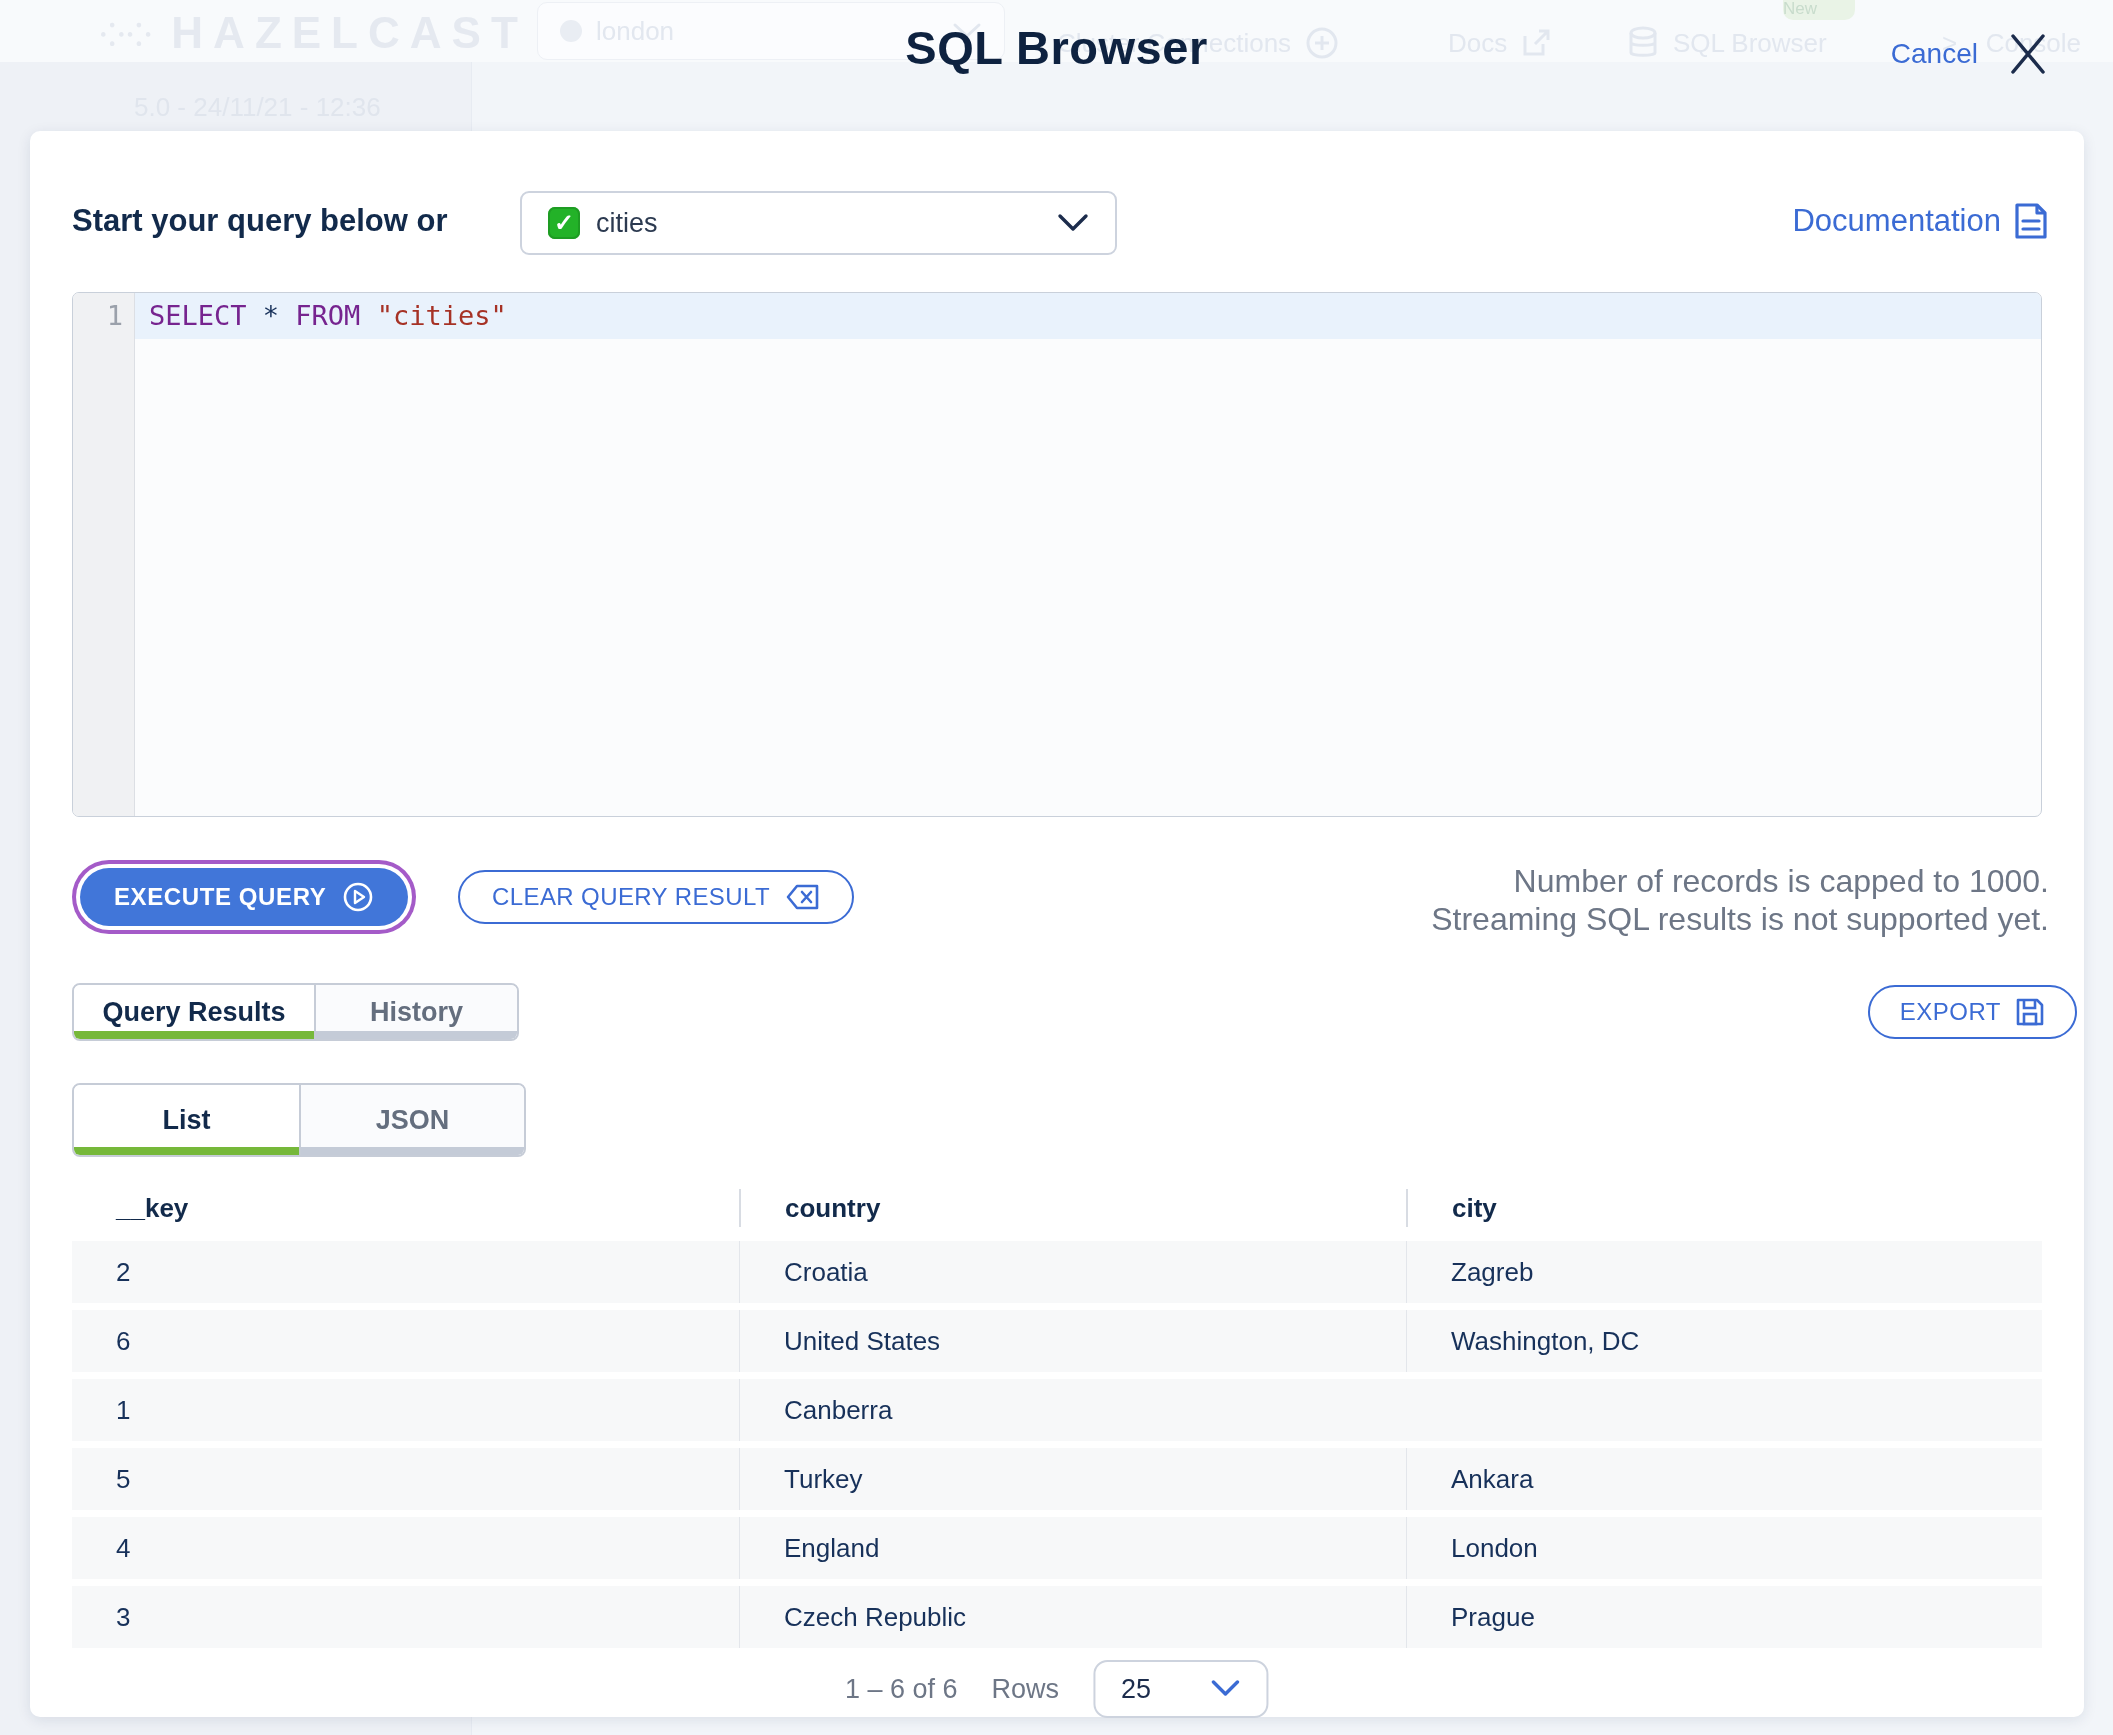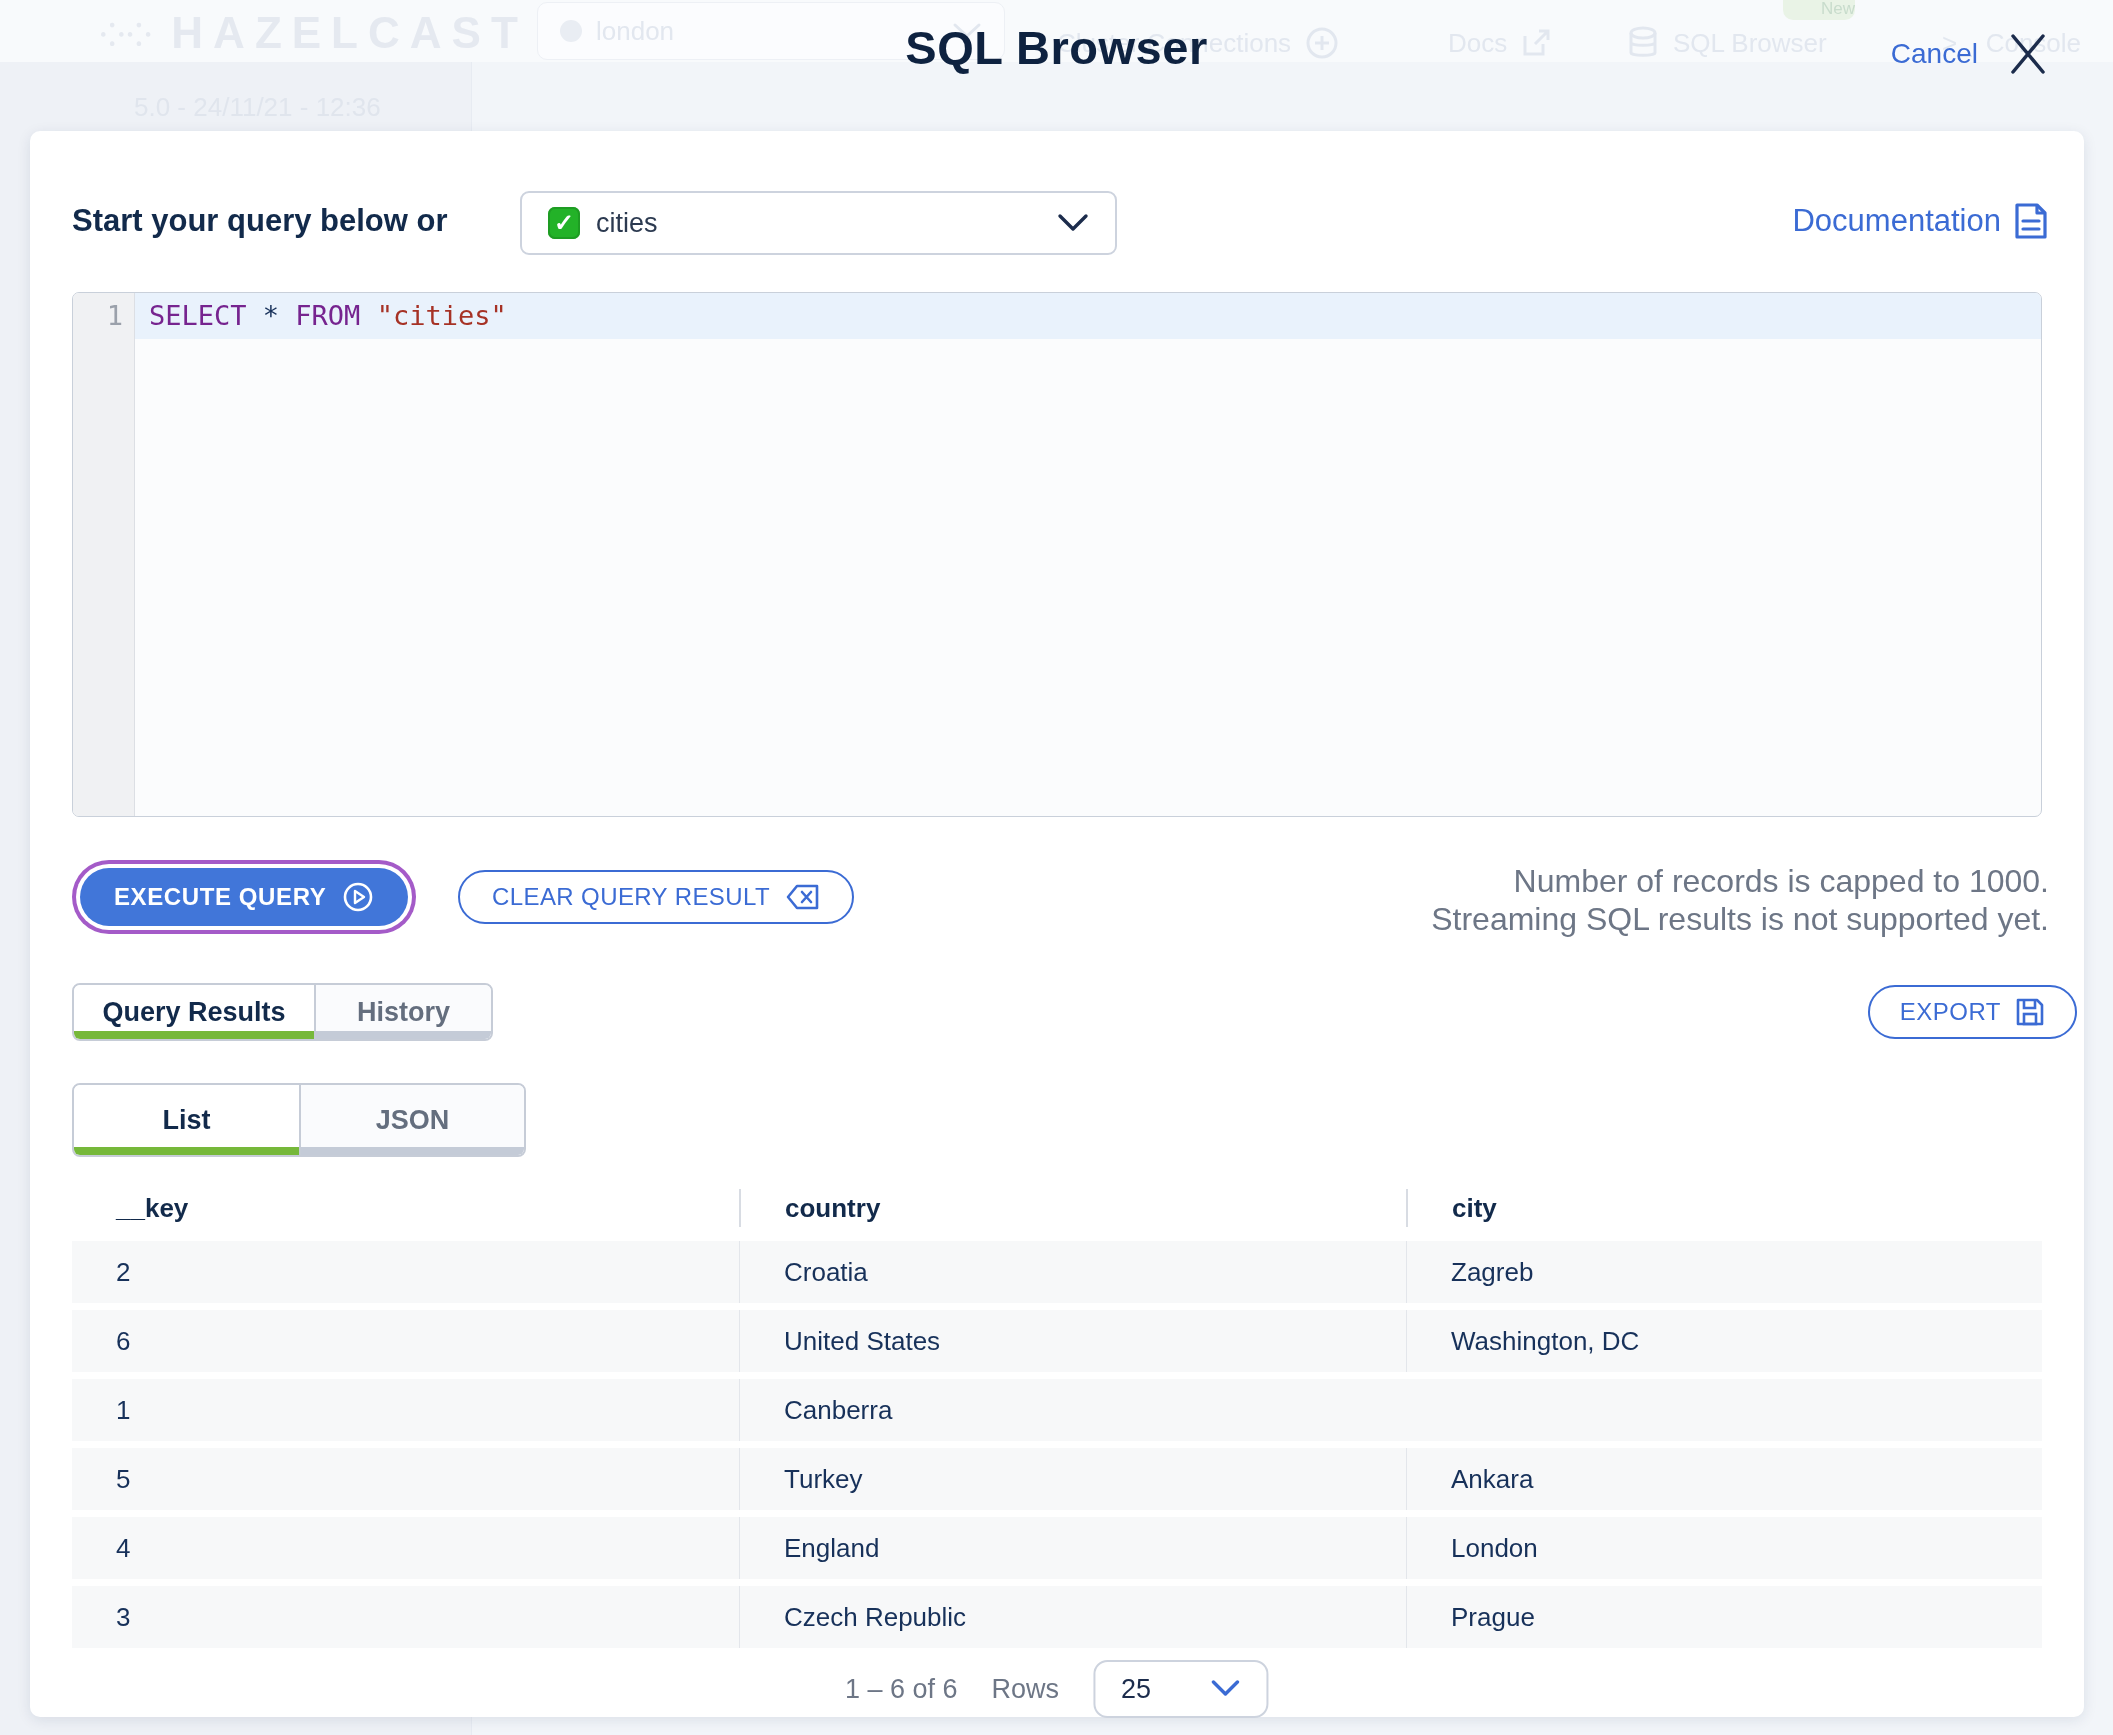--- a/index.html
+++ b/index.html
@@ -25,21 +25,21 @@
     border:1px solid #edf0f5; border-radius:10px; background:#fbfcfe;
     display:flex; align-items:center; gap:14px; padding:0 22px;
     color:#e2e7ef; font-size:26px;
   }
   .bd-dot { width:22px; height:22px; border-radius:50%; background:#e9edf3; }
   .bd-cluster svg { margin-left:auto; }
   .bd-nav { position:absolute; top:12px; height:62px; display:flex; align-items:center; gap:14px; color:#e2e7ef; font-size:26px; }
   .bd-meta { position:absolute; left:134px; top:92px; font-size:26px; color:#e0e5ed; }
   .bd-new {
     position:absolute; left:1783px; top:0; width:72px; height:20px; border-radius:0 0 10px 10px;
-    background:#e9f3e6; color:#c8dccc; font-size:17px; text-align:right; line-height:18px;
+    background:#e9f3e6; color:#c8dccc; font-size:17px; text-align:left; line-height:18px;
   }
   
   .ov-title {
     position:absolute; top:20px; left:50%; transform:translateX(-50%);
     font-size:47px; font-weight:800; color:#0e2240; letter-spacing:0.5px;
   }
   .cancel-link {
     position:absolute; top:38px; right:135px; font-size:28px; color:#3b6bd4; cursor:pointer;
   }
   .close-x { position:absolute; top:32px; right:64px; width:42px; height:42px; cursor:pointer; }
@@ -122,21 +122,21 @@
     display:flex; align-items:center; justify-content:center; cursor:pointer;
     font-size:27px; position:relative; background:#fafbfd; color:#646e7e; font-weight:bold;
   }
   .tab + .tab { border-left:2px solid #c6ccd7; }
   .tab.active { background:#fff; color:#122a4b; }
   .tab::after {
     content:""; position:absolute; left:0; right:0; bottom:0; height:8px; background:#c4cbd7;
   }
   .tab.active::after { background:#76b83a; }
   .tabs-results .tab { width:240px; }
-  .tabs-results .tab + .tab { width:177px; }
+  .tabs-results .tab + .tab { width:203px; }
   .tabs-view .tab { width:225px; }
   .export-btn {
     position:absolute; right:36px; top:985px; height:54px; padding:0 30px;
     background:#fff; border:2px solid #3b6bd4; border-radius:28px; cursor:pointer;
     display:flex; align-items:center; gap:14px;
     color:#3b6bd4; font-size:24px; letter-spacing:0.5px;
     font-family:"Liberation Sans", sans-serif;
   }
   
   .rtable { position:absolute; left:72px; top:1182px; width:1970px; }

